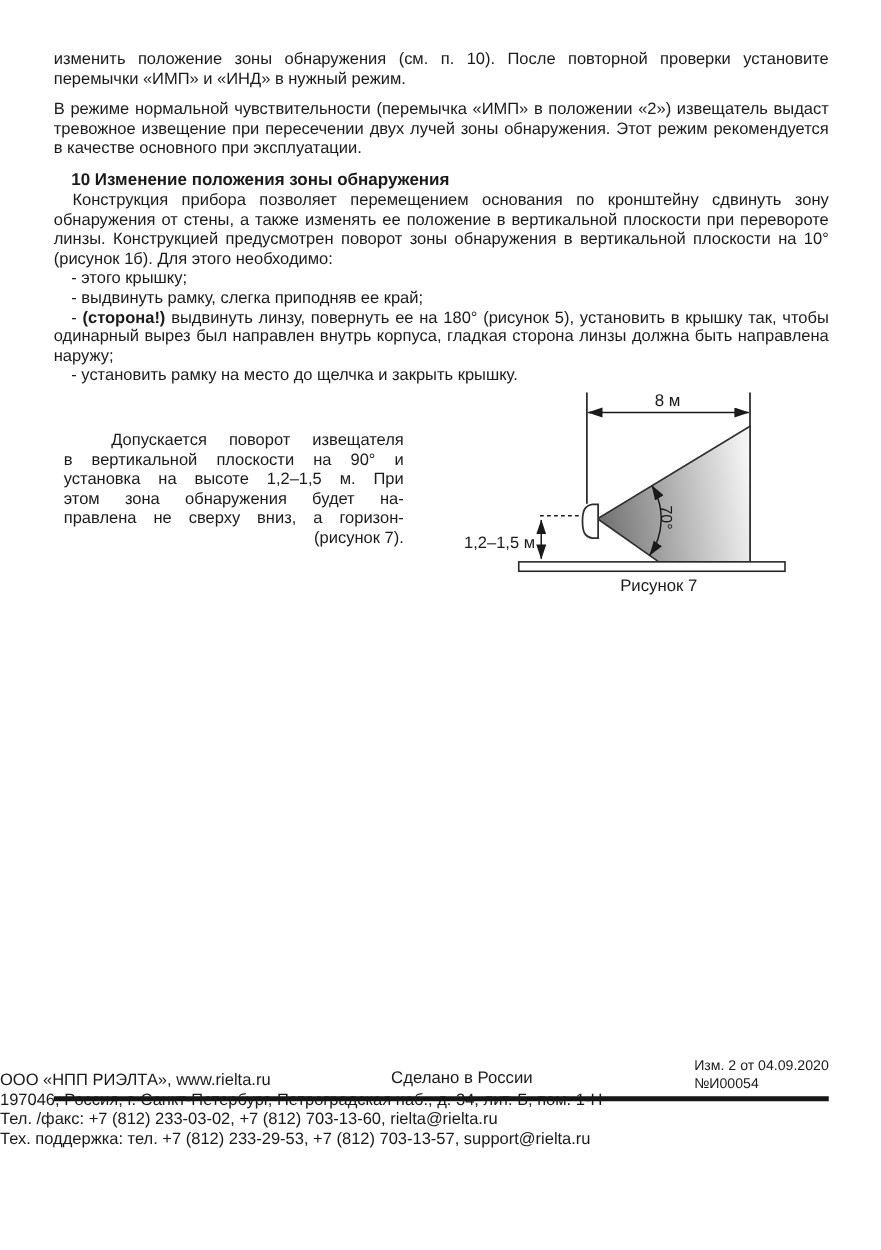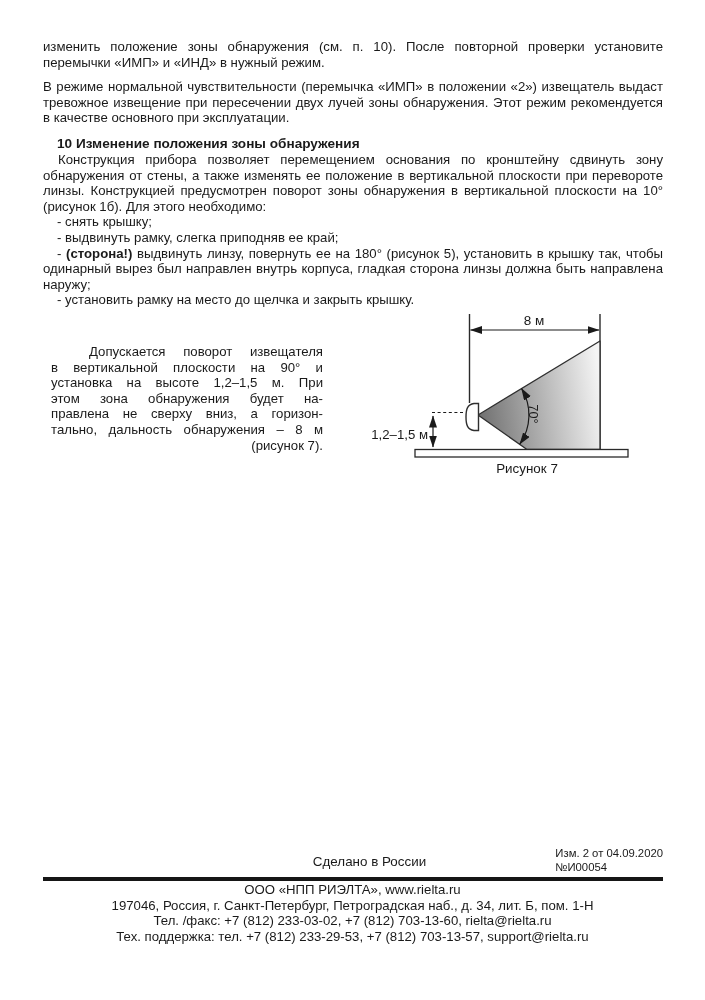--- a/index.html
+++ b/index.html
@@ -21,47 +21,46 @@
   #side .jline{text-align:justify;text-align-last:justify;}
   #side .first{padding-left:38px;}
   #side .last{text-align:right;}
   #fig-caption{left:447px;top:461px;width:160px;text-align:center;
                font-size:13.4px;line-height:15px;}
   #made-in{left:0;top:854px;width:705px;text-align:center;
            padding-left:34px;box-sizing:border-box;font-size:13.4px;}
   #rev{right:42px;top:847px;font-size:11.3px;line-height:13.5px;}
   #rev .no{padding-right:43px;}
   #bar{left:43px;top:877px;width:620px;height:4px;background:#161616;}
-  #footer-lines{left:0;top:882px;width:705px;text-align:center;
+  #footer-lines{left:0;top:856px;width:705px;text-align:left;
                 font-size:13.2px;line-height:15.6px;}
   #fig-svg{left:365px;top:305px;}
   svg text{font-family:"Liberation Sans","DejaVu Sans",sans-serif;fill:#1a1a1a;}
 </style>
 </head>
 <body>
 
 <div class="abs bodytext" id="p1">изменить положение зоны обнаружения (см. п. 10). После повторной проверки установите перемычки «ИМП» и «ИНД» в нужный режим.</div>
 <div class="abs bodytext" id="p2">В режиме нормальной чувствительности (перемычка «ИМП» в положении «2») извещатель выдаст тревожное извещение при пересечении двух лучей зоны обнаружения. Этот режим рекомендуется в качестве основного при эксплуатации.</div>
 <div class="abs" id="heading">10 Изменение положения зоны обнаружения</div>
 
 <div class="abs bodytext" id="p3block">
   <p id="p3">Конструкция прибора позволяет перемещением основания по кронштейну сдвинуть зону обнаружения от стены, а также изменять ее положение в вертикальной плоскости при перевороте линзы. Конструкцией предусмотрен поворот зоны обнаружения в вертикальной плоскости на 10° (рисунок 1б). Для этого необходимо:</p>
-  <p class="li">- снять крышку;</p>
+  <p class="li">- этого крышку;</p>
   <p class="li">- выдвинуть рамку, слегка приподняв ее край;</p>
   <p class="li"><span>- </span><b>(сторона!)</b><span> выдвинуть линзу, повернуть ее на 180° (рисунок 5), установить в крышку так, чтобы одинарный вырез был направлен внутрь корпуса, гладкая сторона линзы должна быть направлена наружу;</span></p>
   <p class="li">- установить рамку на место до щелчка и закрыть крышку.</p>
 </div>
 
 <div class="abs bodytext" id="side">
   <div class="jline first">Допускается поворот извещателя</div>
   <div class="jline">в вертикальной плоскости на 90° и</div>
   <div class="jline">установка на высоте 1,2–1,5 м. При</div>
   <div class="jline">этом зона обнаружения будет на-</div>
   <div class="jline">правлена не сверху вниз, а горизон-</div>
-  <div class="jline">тально, дальность обнаружения – 8 м</div>
   <div class="last">(рисунок 7).</div>
 </div>
 
 <svg class="abs" id="fig-svg" width="275" height="158" viewBox="365 305 275 158">
   <defs>
     <linearGradient id="coneGrad" gradientUnits="userSpaceOnUse" x1="478" y1="415" x2="602" y2="398">
       <stop offset="0" stop-color="#6f6f6f"></stop>
       <stop offset="1" stop-color="#f4f4f4"></stop>
     </linearGradient>
     <marker id="ah" orient="auto-start-reverse" markerUnits="userSpaceOnUse" markerWidth="13" markerHeight="9" refX="11.5" refY="4">

